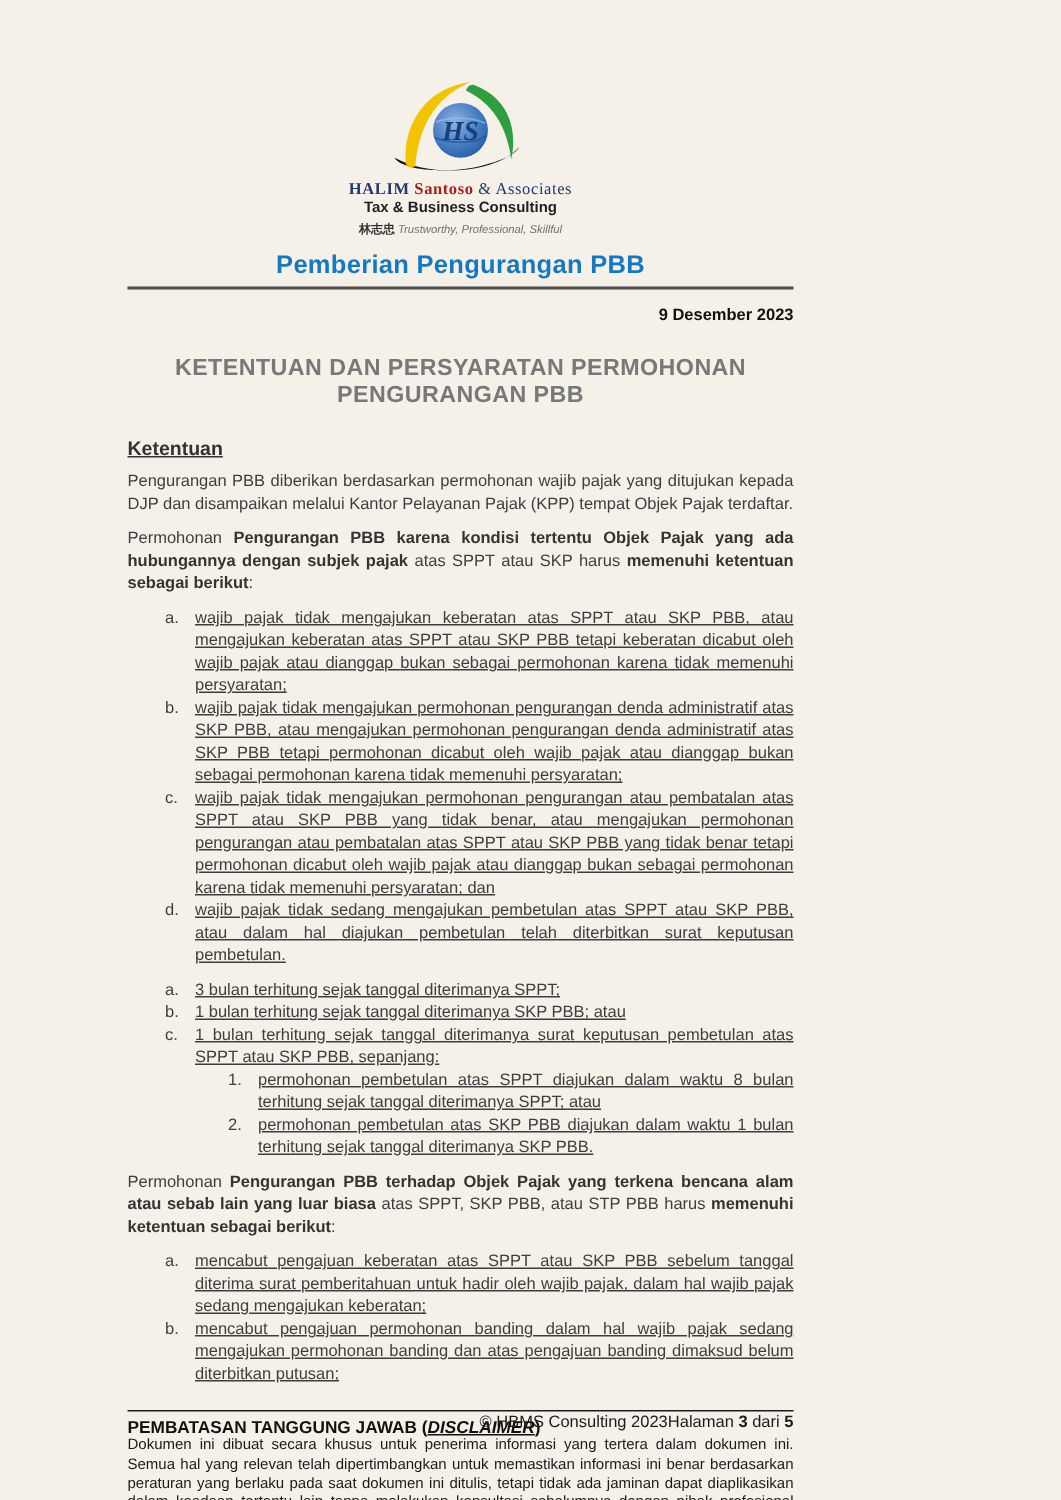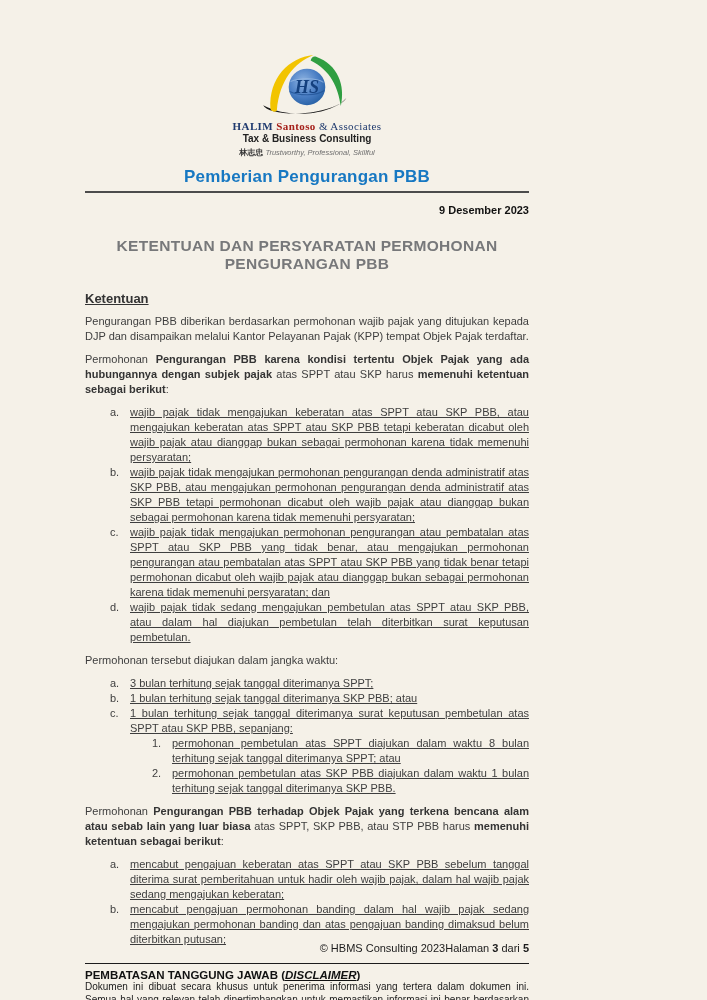--- a/index.html
+++ b/index.html
@@ -152,21 +152,20 @@
     <div class="li">
       <span class="mk">c.</span>
       <span class="tx">wajib pajak tidak mengajukan permohonan pengurangan atau pembatalan atas SPPT atau SKP PBB yang tidak benar, atau mengajukan permohonan pengurangan atau pembatalan atas SPPT atau SKP PBB yang tidak benar tetapi permohonan dicabut oleh wajib pajak atau dianggap bukan sebagai permohonan karena tidak memenuhi persyaratan; dan</span>
     </div>
     <div class="li">
       <span class="mk">d.</span>
       <span class="tx">wajib pajak tidak sedang mengajukan pembetulan atas SPPT atau SKP PBB, atau dalam hal diajukan pembetulan telah diterbitkan surat keputusan pembetulan.</span>
     </div>
   </div>
 
-  <p class="body-par gap">Permohonan tersebut diajukan dalam jangka waktu:</p>
 
   <div class="doc-list">
     <div class="li">
       <span class="mk">a.</span>
       <span class="tx">3 bulan terhitung sejak tanggal diterimanya SPPT;</span>
     </div>
     <div class="li">
       <span class="mk">b.</span>
       <span class="tx">1 bulan terhitung sejak tanggal diterimanya SKP PBB; atau</span>
     </div>

